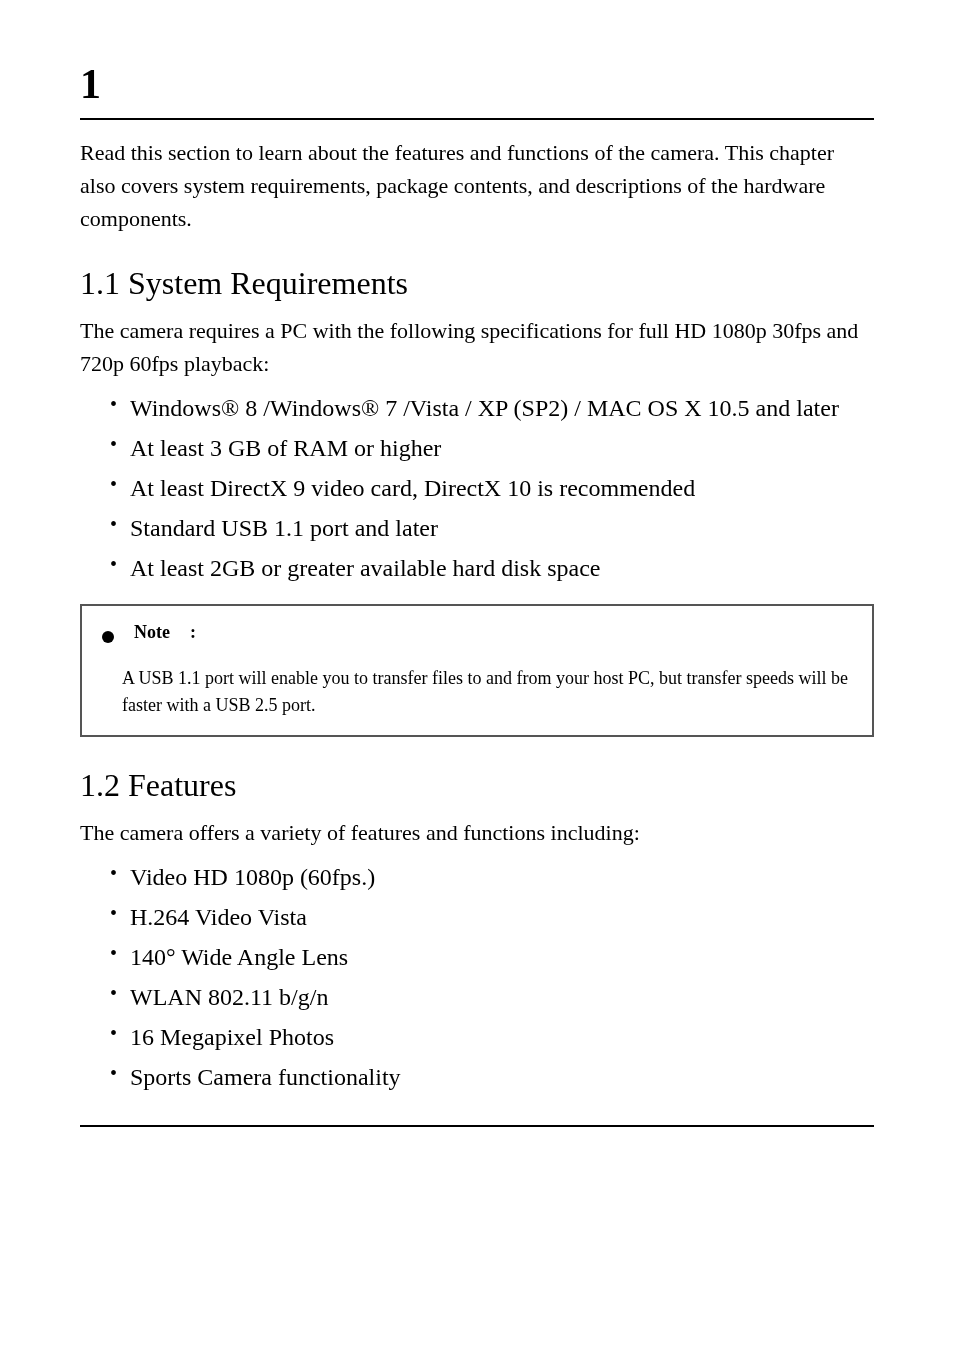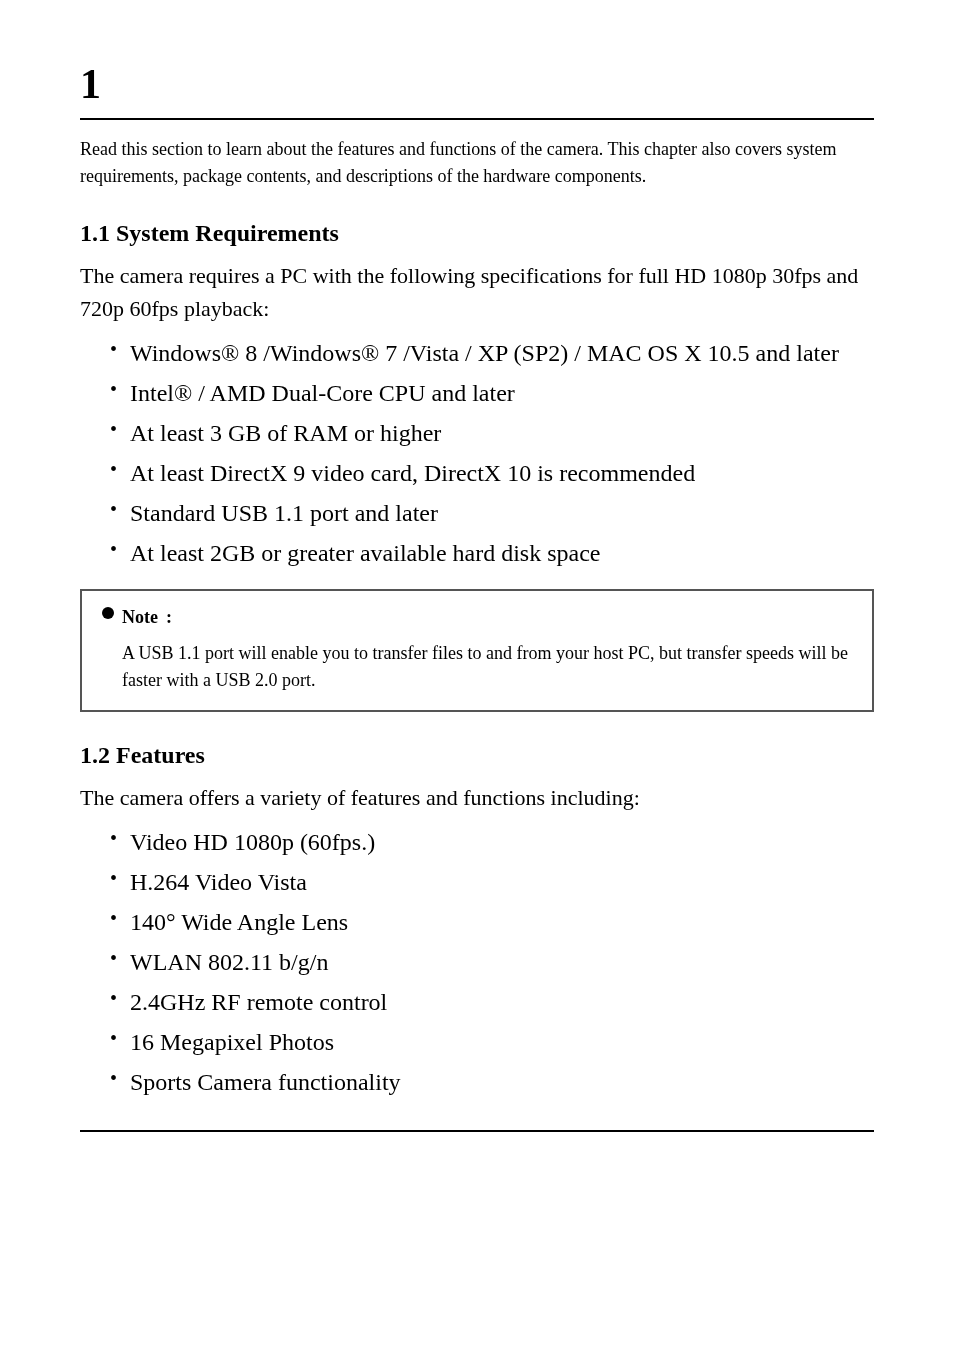--- a/index.html
+++ b/index.html
@@ -28,29 +28,29 @@
       align-items: baseline;
       gap: 18px;
     }
 
     .chapter-num {
       font-size: 42px;
       font-weight: bold;
     }
 
     .chapter-intro {
-      font-size: 18px;
+      font-size: 22px;
       line-height: 1.5;
       margin-top: 16px;
       margin-bottom: 30px;
     }
 
     .section-title {
-      font-size: 24px;
-      font-weight: bold;
+      font-size: 32px;
+      font-weight: normal;
       margin-bottom: 12px;
       margin-top: 20px;
     }
 
     .section-intro {
       font-size: 22px;
       line-height: 1.5;
       margin-bottom: 10px;
     }
 
@@ -80,23 +80,23 @@
       border: 2px solid #555;
       padding: 16px 20px;
       margin: 16px 0 30px 0;
       background: #fff;
     }
 
     .note-title {
       font-weight: bold;
       font-size: 18px;
       display: flex;
-      align-items: flex-start;
-      gap: 8px;
-      margin-bottom: 12px;
+      align-items: flex-end;
+      gap: 20px;
+      margin-bottom: 22px;
     }
 
     .note-bullet {
       display: inline-block;
       width: 12px;
       height: 12px;
       background: #000;
       border-radius: 50%;
       flex-shrink: 0;
     }
@@ -125,47 +125,45 @@
 <h2 class="section-title">
   <span>1.1</span>
   <span> </span>
   <span>System Requirements</span>
 </h2>
 
 <p class="section-intro">The camera requires a PC with the following specifications for full HD 1080p 30fps and 720p 60fps playback:</p>
 
 <ul class="bullet-list">
   <li>Windows® 8 /Windows® 7 /Vista / XP (SP2) / MAC OS X 10.5 and later</li>
-  <li>Intel® / AMD Dual-Core CPU and later</li>
   <li>At least 3 GB of RAM or higher</li>
   <li>At least DirectX 9 video card, DirectX 10 is recommended</li>
   <li>Standard USB 1.1 port and later</li>
   <li>At least 2GB or greater available hard disk space</li>
 </ul>
 
 <div class="note-box">
   <div class="note-title">
     <span class="note-bullet"></span>
     <span>Note</span>
     <span>:</span>
   </div>
-  <p class="note-content">A USB 1.1 port will enable you to transfer files to and from your host PC, but transfer speeds will be faster with a USB 2.0 port.</p>
+  <p class="note-content">A USB 1.1 port will enable you to transfer files to and from your host PC, but transfer speeds will be faster with a USB 2.5 port.</p>
 </div>
 
 <h2 class="section-title">
   <span>1.2</span>
   <span> </span>
   <span>Features</span>
 </h2>
 
 <p class="section-intro">The camera offers a variety of features and functions including:</p>
 
 <ul class="bullet-list">
   <li>Video HD 1080p (60fps.)</li>
   <li>H.264 Video Vista</li>
   <li>140° Wide Angle Lens</li>
   <li>WLAN 802.11 b/g/n</li>
-  <li>2.4GHz RF remote control</li>
   <li>16 Megapixel Photos</li>
   <li>Sports Camera functionality</li>
 </ul>
 
 <hr class="bottom-divider">
 
 </body></html>

